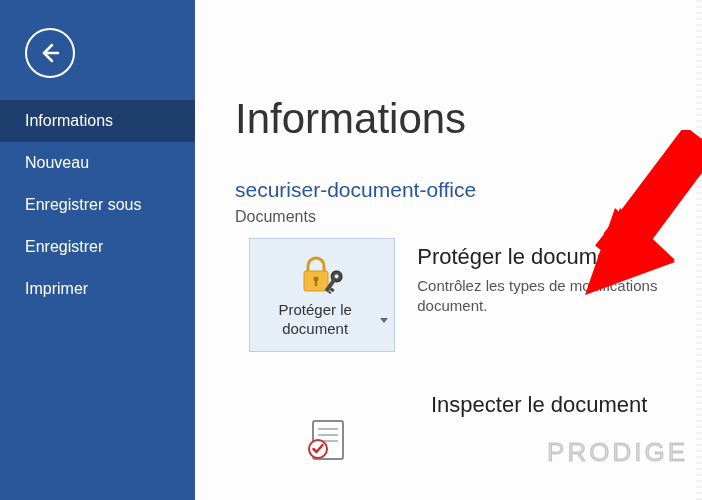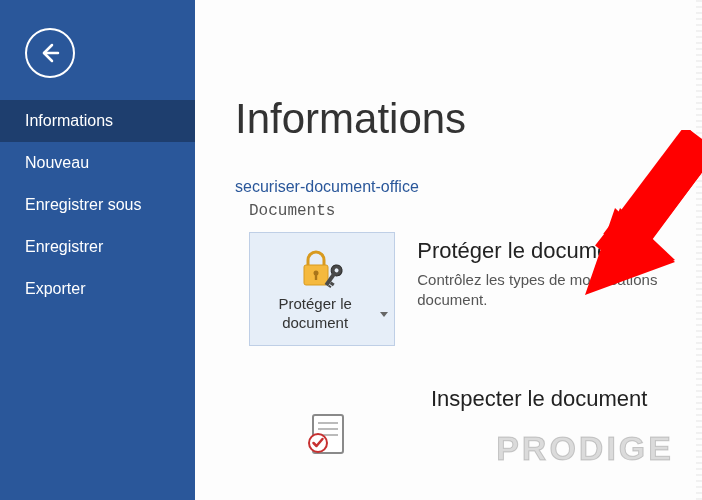--- a/index.html
+++ b/index.html
@@ -42,31 +42,29 @@
     padding: 0 0 0 40px;
     position: relative;
   }
   .page-title {
     font-size: 42px;
     font-weight: 300;
     color: #333;
     margin-top: 95px;
   }
   .doc-name {
-    font-size: 16px;
+    font-size: 21px;
     font-weight: 400;
     color: #2a579a;
     margin-top: 35px;
   }
   .doc-loc {
     font-size: 16px;
     color: #555;
     margin-top: 6px;
-    margin-left: 14px;
-    font-family: Liberation Mono, monospace;
   }
 
   .section {
     display: flex;
     align-items: flex-start;
     margin-top: 12px;
   }
   .tile {
     width: 160px;
     min-height: 110px;
@@ -128,26 +126,26 @@
   .annot-arrow {
     position: absolute;
     left: 385px;
     top: 130px;
     pointer-events: none;
   }
 
   
   .watermark {
     position: absolute;
-    right: 28px;
+    right: 14px;
     bottom: 32px;
     font-family: Arial, sans-serif;
-    font-size: 34px;
+    font-size: 26px;
     letter-spacing: 3px;
-    font-weight: 700;
+    font-weight: 400;
     color: rgba(120,120,120,0.25);
     -webkit-text-stroke: 1px rgba(120,120,120,0.35);
     pointer-events: none;
   }
 
   
   .right-edge {
     position:absolute; right:0; top:0; width:6px; height:100%;
     background: repeating-linear-gradient(0deg,#ccc 0 2px, transparent 2px 6px);
     opacity:.25;
@@ -161,21 +159,21 @@
     <svg viewBox="0 0 24 24">
       <path d="M14 4 L6 12 L14 20" fill="none" stroke="#fff" stroke-width="2.5" stroke-linecap="round" stroke-linejoin="round"></path>
       <line x1="6" y1="12" x2="20" y2="12" stroke="#fff" stroke-width="2.5" stroke-linecap="round"></line>
     </svg>
   </div>
   <ul class="nav">
     <li class="nav-item active"><span>Informations</span></li>
     <li class="nav-item"><span>Nouveau</span></li>
     <li class="nav-item"><span>Enregistrer sous</span></li>
     <li class="nav-item"><span>Enregistrer</span></li>
-    <li class="nav-item"><span>Exporter</span></li>
+    <li class="nav-item"><span>Imprimer</span></li>
   </ul>
 </div>
 
 <div class="main">
   <div class="right-edge"></div>
 
   <h1 class="page-title">Informations</h1>
 
   <div class="doc-name">securiser-document-office</div>
   <div class="doc-loc">Documents</div>

